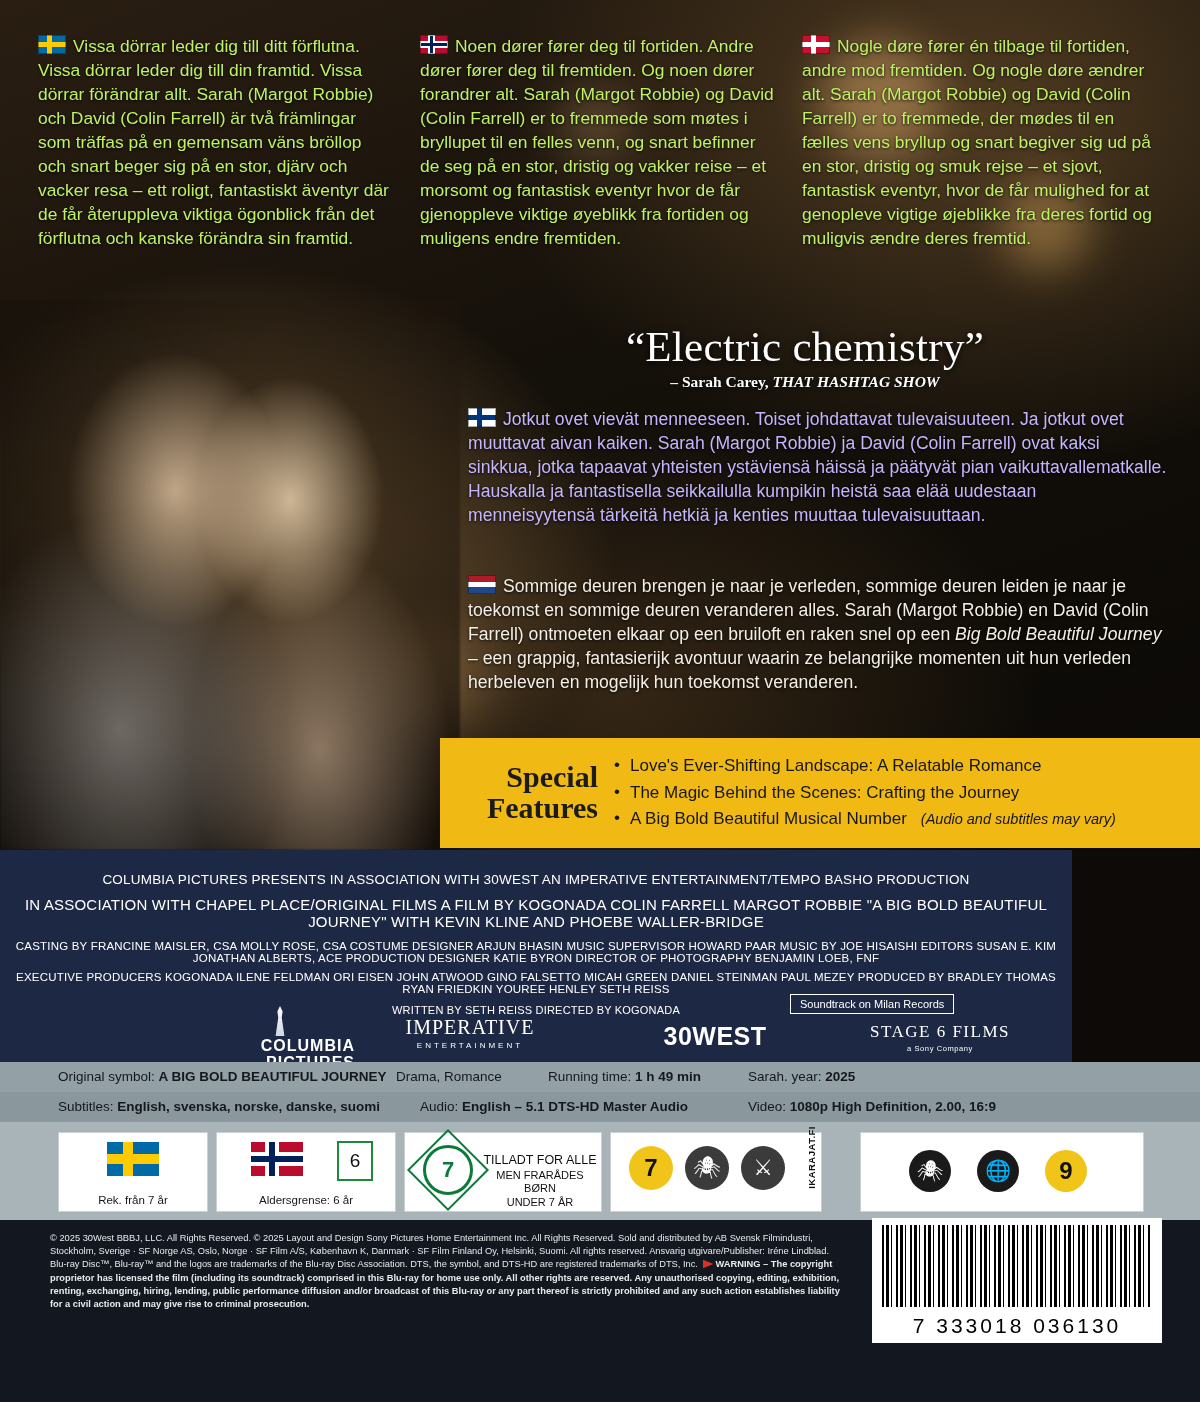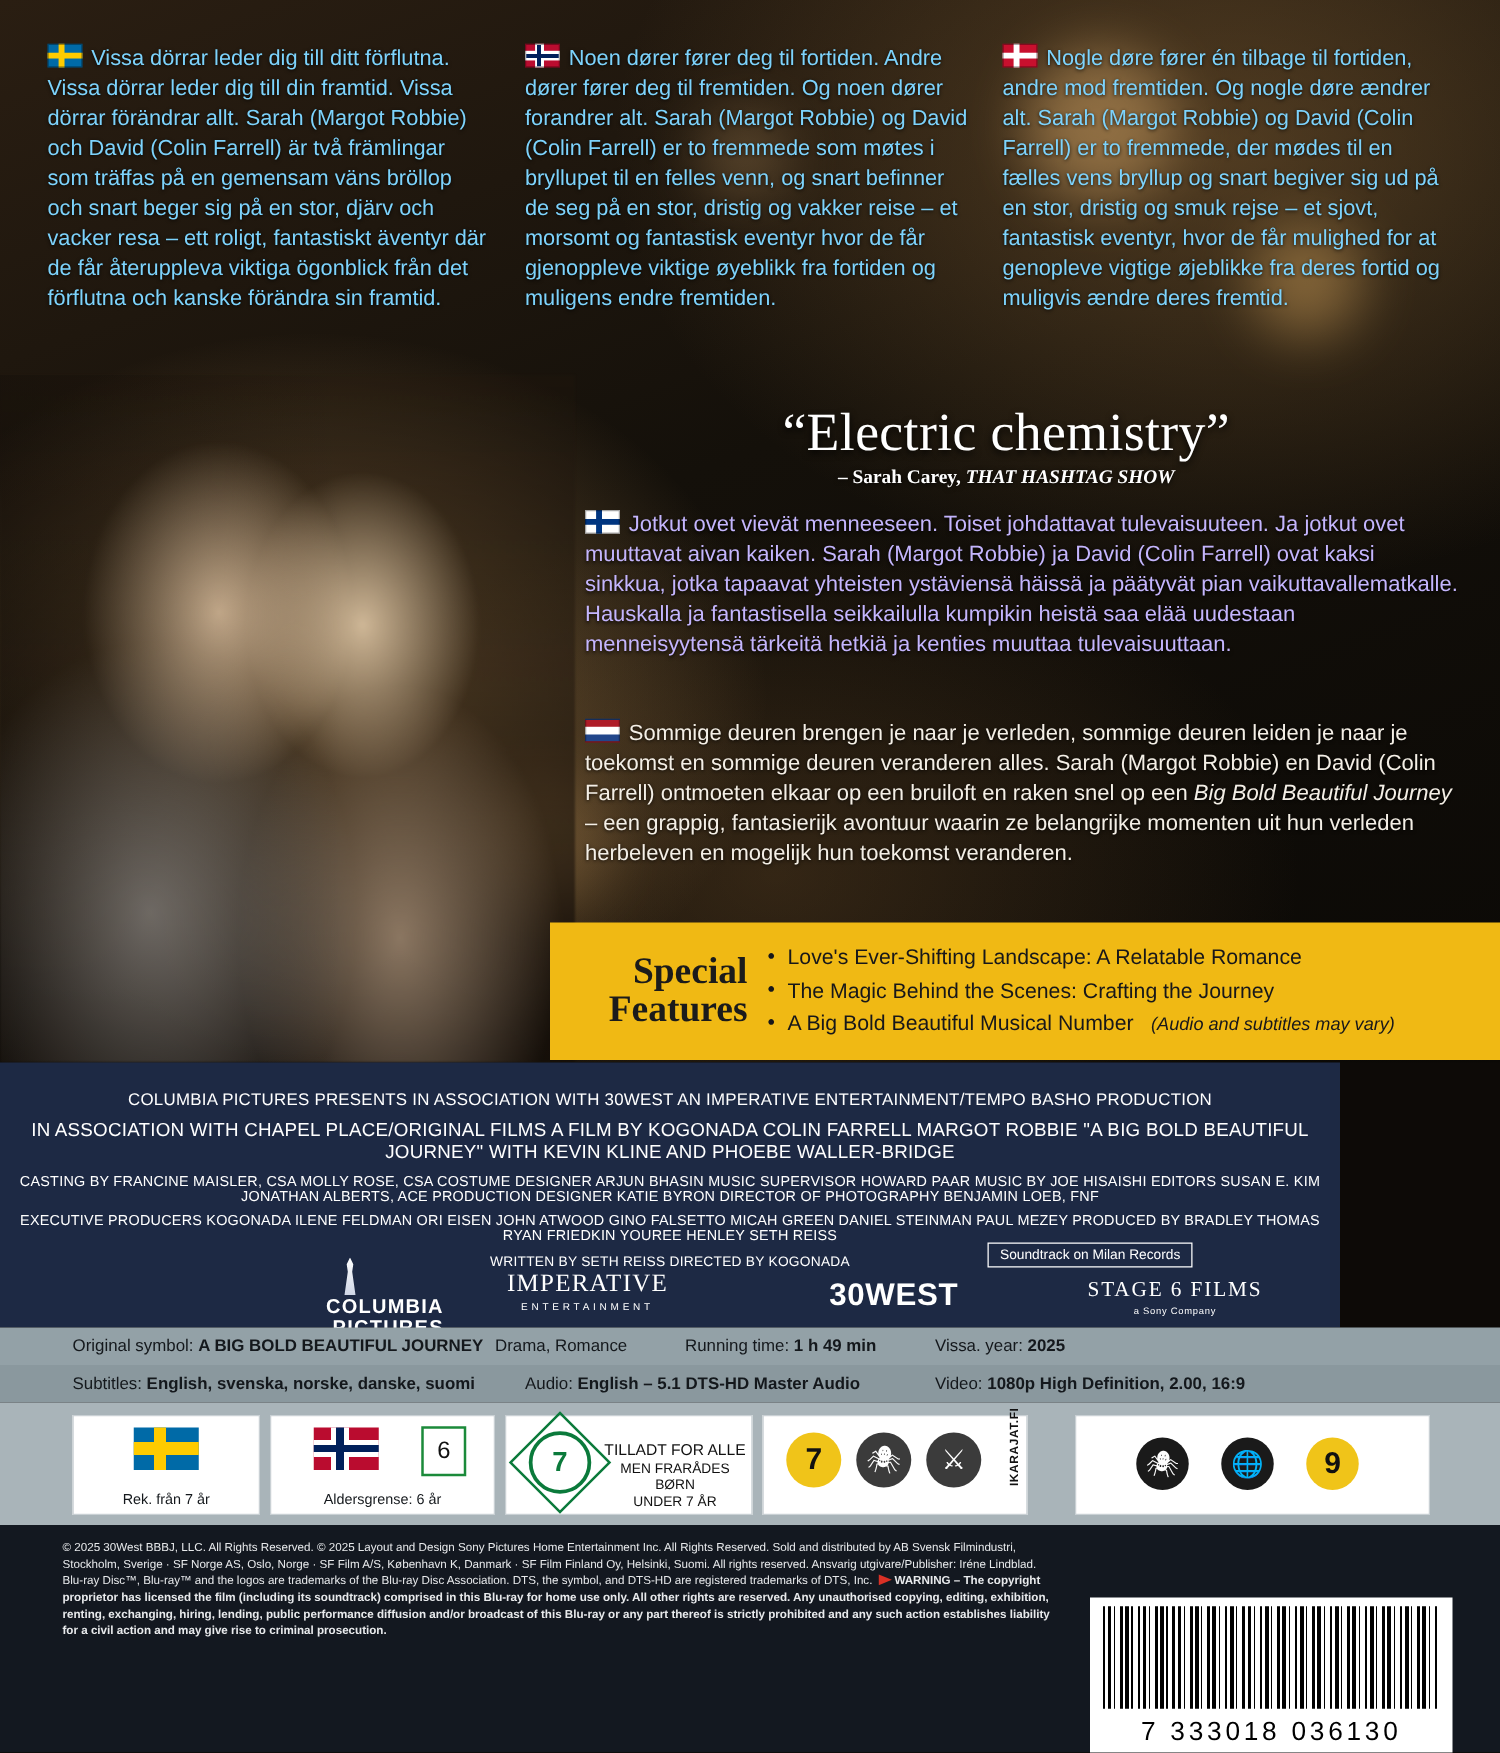--- a/index.html
+++ b/index.html
@@ -35,21 +35,21 @@
       linear-gradient(180deg, rgba(40,28,18,0.2), rgba(20,14,9,0.75));
     filter:blur(1px);
   }
   .couple-dark{
     position:absolute;left:0;top:300px;width:460px;height:550px;
     background:linear-gradient(90deg, rgba(10,8,5,0.25), rgba(10,8,5,0) 60%);
   }
 
   
   .syn-cols{position:absolute;left:38px;top:34px;width:1130px;display:flex;gap:28px;}
-  .syn-col{width:354px;color:#7dd3fc;font-size:17.4px;line-height:1.38;}
+  .syn-col{width:354px;color:#bef264;font-size:17.4px;line-height:1.38;}
   .syn-col p{margin:0;text-shadow:0 1px 3px rgba(0,0,0,.85);}
   .flag{display:inline-block;width:26px;height:17px;vertical-align:-2px;margin-right:7px;border:1px solid rgba(0,0,0,.35);}
   .flag.se{background:
       linear-gradient(90deg,transparent 8px,#fecb00 8px,#fecb00 13px,transparent 13px),
       linear-gradient(180deg,transparent 6px,#fecb00 6px,#fecb00 11px,transparent 11px),
       #006aa7;}
   .flag.no{background:
       linear-gradient(90deg,transparent 7px,#fff 7px,#fff 14px,transparent 14px),
       linear-gradient(180deg,transparent 5px,#fff 5px,#fff 12px,transparent 12px),
       #ba0c2f;
@@ -194,21 +194,21 @@
 
   
   .footer{
     position:absolute;left:0;top:1220px;width:1200px;height:182px;background:#131820;color:#e8eaec;
   }
   .legal{position:absolute;left:50px;top:12px;width:790px;font-size:9.3px;line-height:1.42;}
   .legal .warn{font-weight:bold;}
   .playico{display:inline-block;width:11px;height:9px;background:#d93025;
     clip-path:polygon(0 0,100% 50%,0 100%);vertical-align:-1px;margin:0 2px;}
 
-  .barcode{position:absolute;left:872px;top:1278px;width:290px;height:125px;background:#fff;}
+  .barcode{position:absolute;left:872px;top:1218px;width:290px;height:125px;background:#fff;}
   .bars{position:absolute;left:10px;top:7px;width:270px;height:82px;
     background:repeating-linear-gradient(90deg,#000 0 2px,#fff 2px 4px,#000 4px 7px,#fff 7px 9px,#000 9px 10px,#fff 10px 14px);}
   .barnum{position:absolute;bottom:5px;width:100%;text-align:center;font-size:21px;letter-spacing:3px;color:#000;
     font-family:"Liberation Sans",sans-serif;}
 </style>
 </head>
 <body>
 
 <div class="page">
 
@@ -292,21 +292,21 @@
     <div class="cell" style="left:58px;">
       <span>Original symbol:</span>
       <b>A BIG BOLD BEAUTIFUL JOURNEY</b>
     </div>
     <div class="cell" style="left:396px;">Drama, Romance</div>
     <div class="cell" style="left:548px;">
       <span>Running time:</span>
       <b>1 h 49 min</b>
     </div>
     <div class="cell" style="left:748px;">
-      <span>Vissa. year:</span>
+      <span>Sarah. year:</span>
       <b>2025</b>
     </div>
   </div>
 
   <div class="spec row2">
     <div class="cell" style="left:58px;">
       <span>Subtitles:</span>
       <b>English, svenska, norske, danske, suomi</b>
     </div>
     <div class="cell" style="left:420px;">

